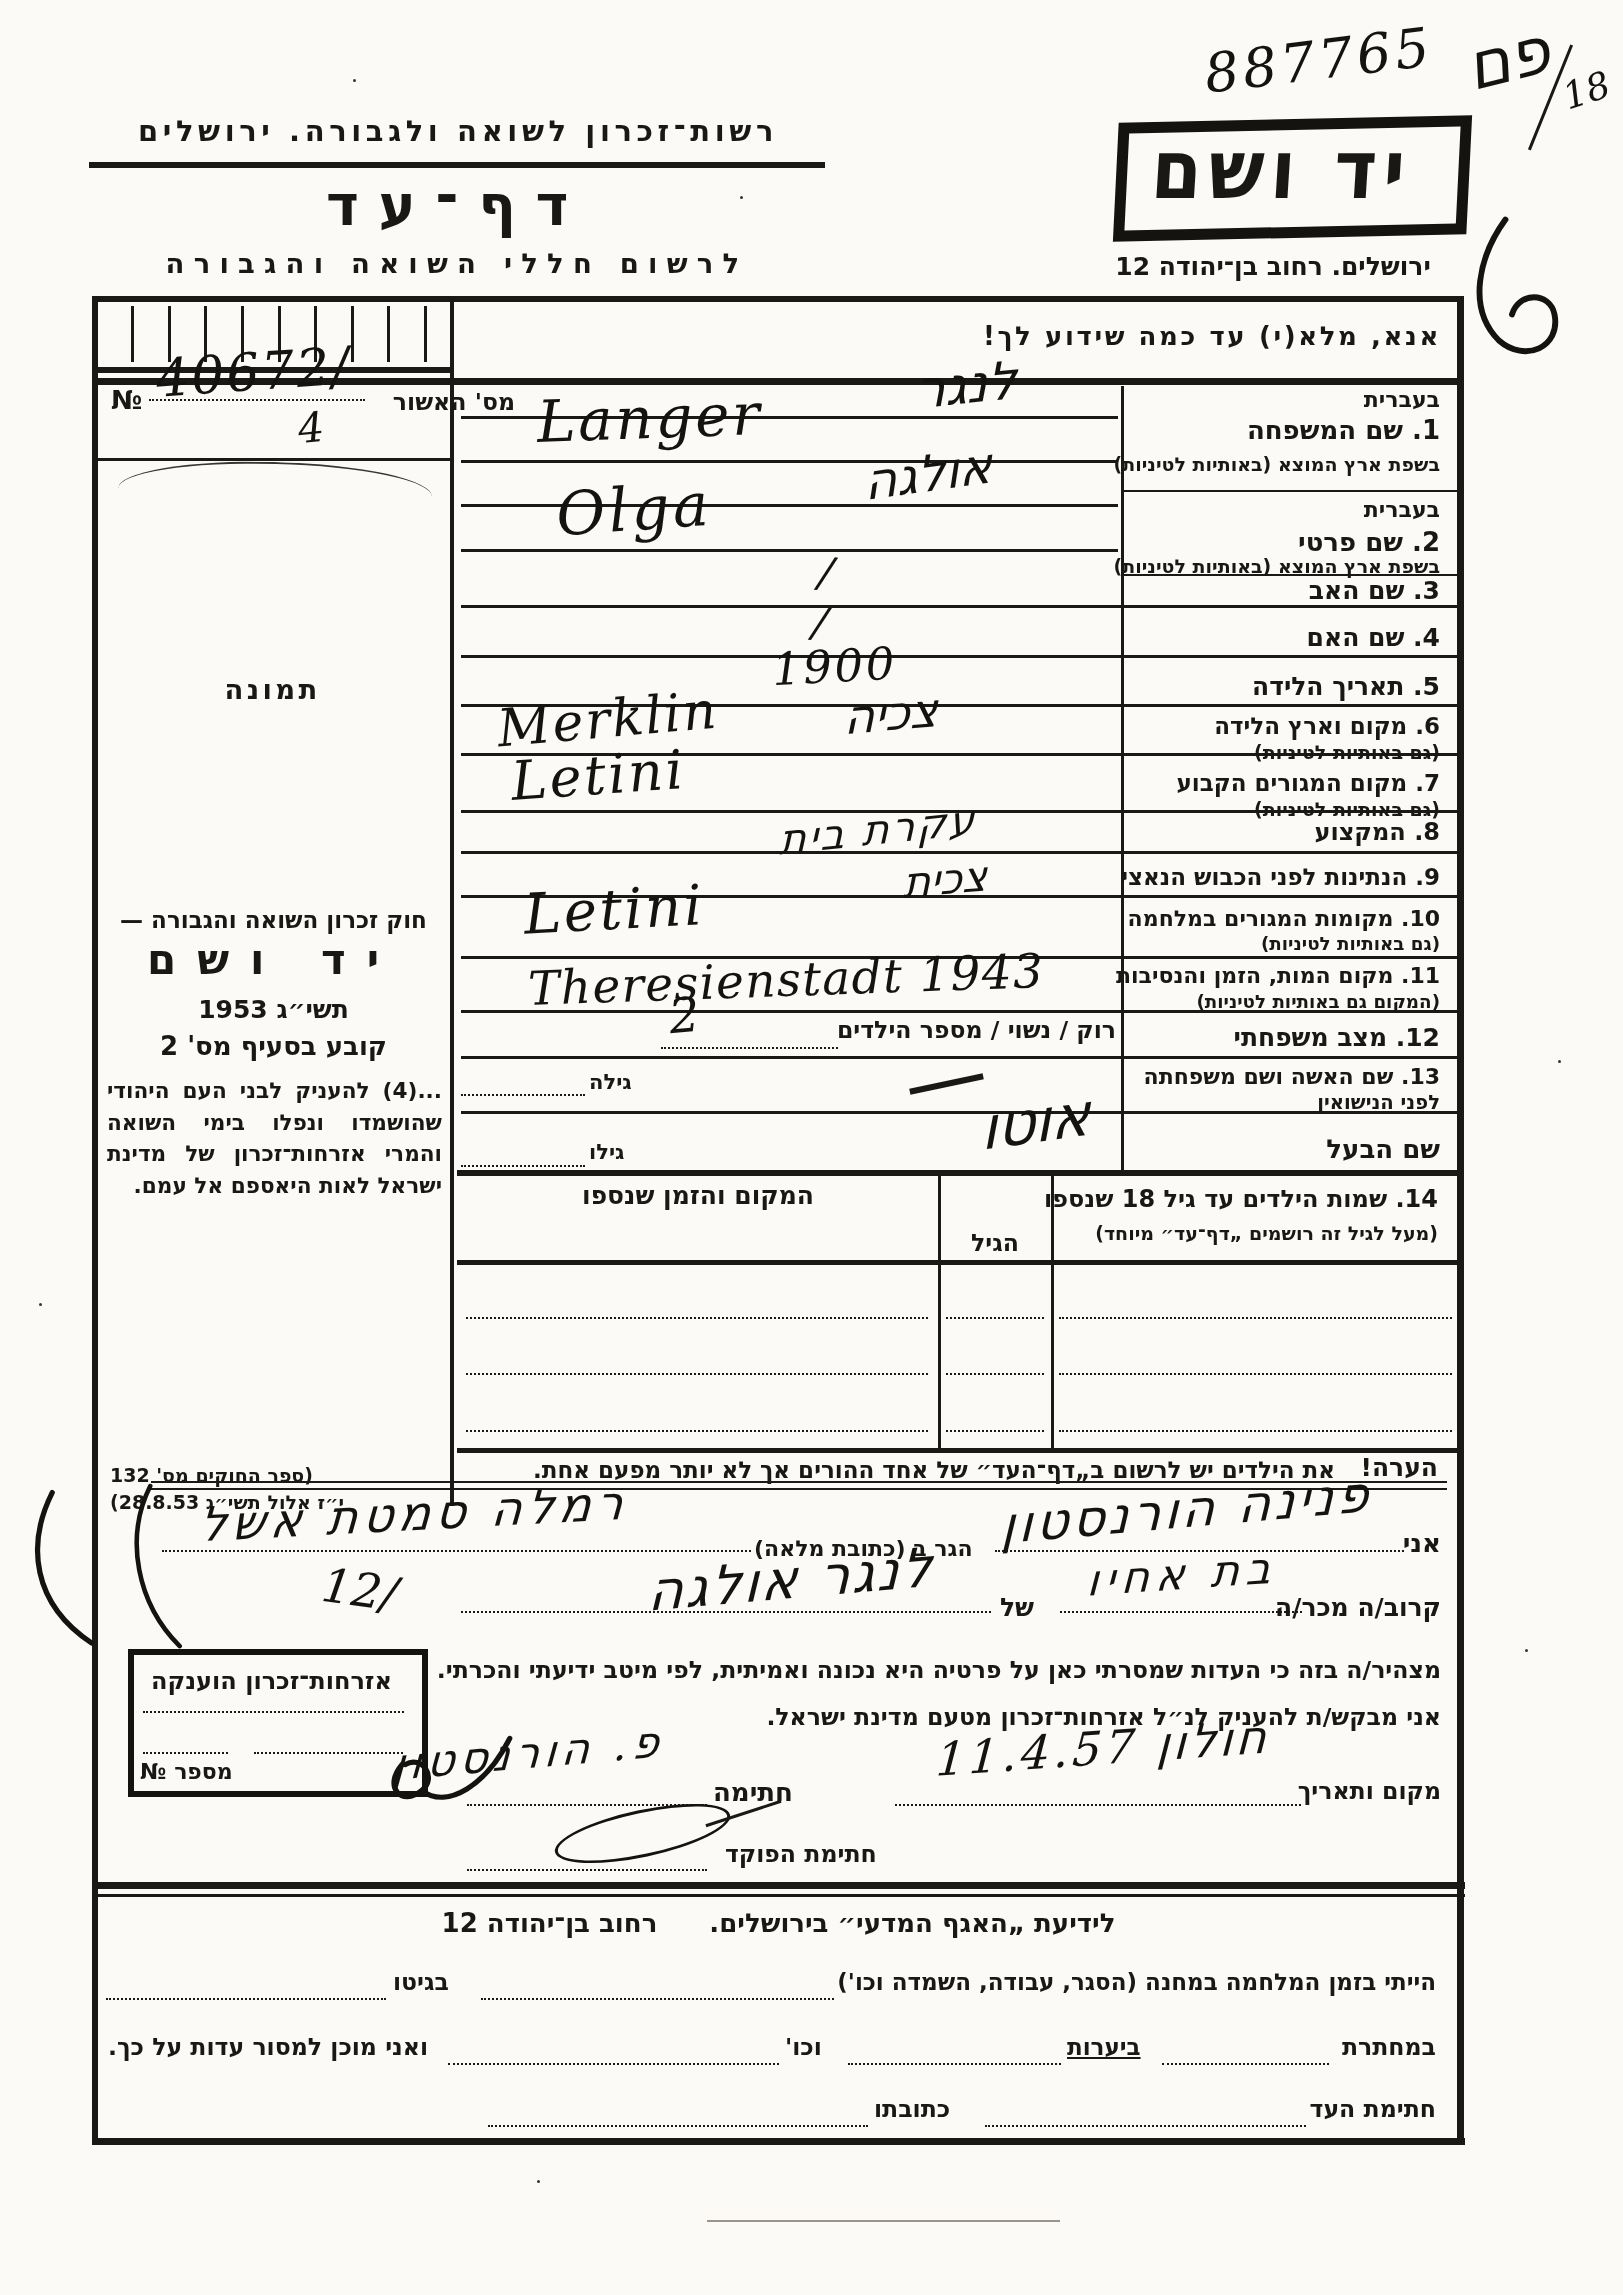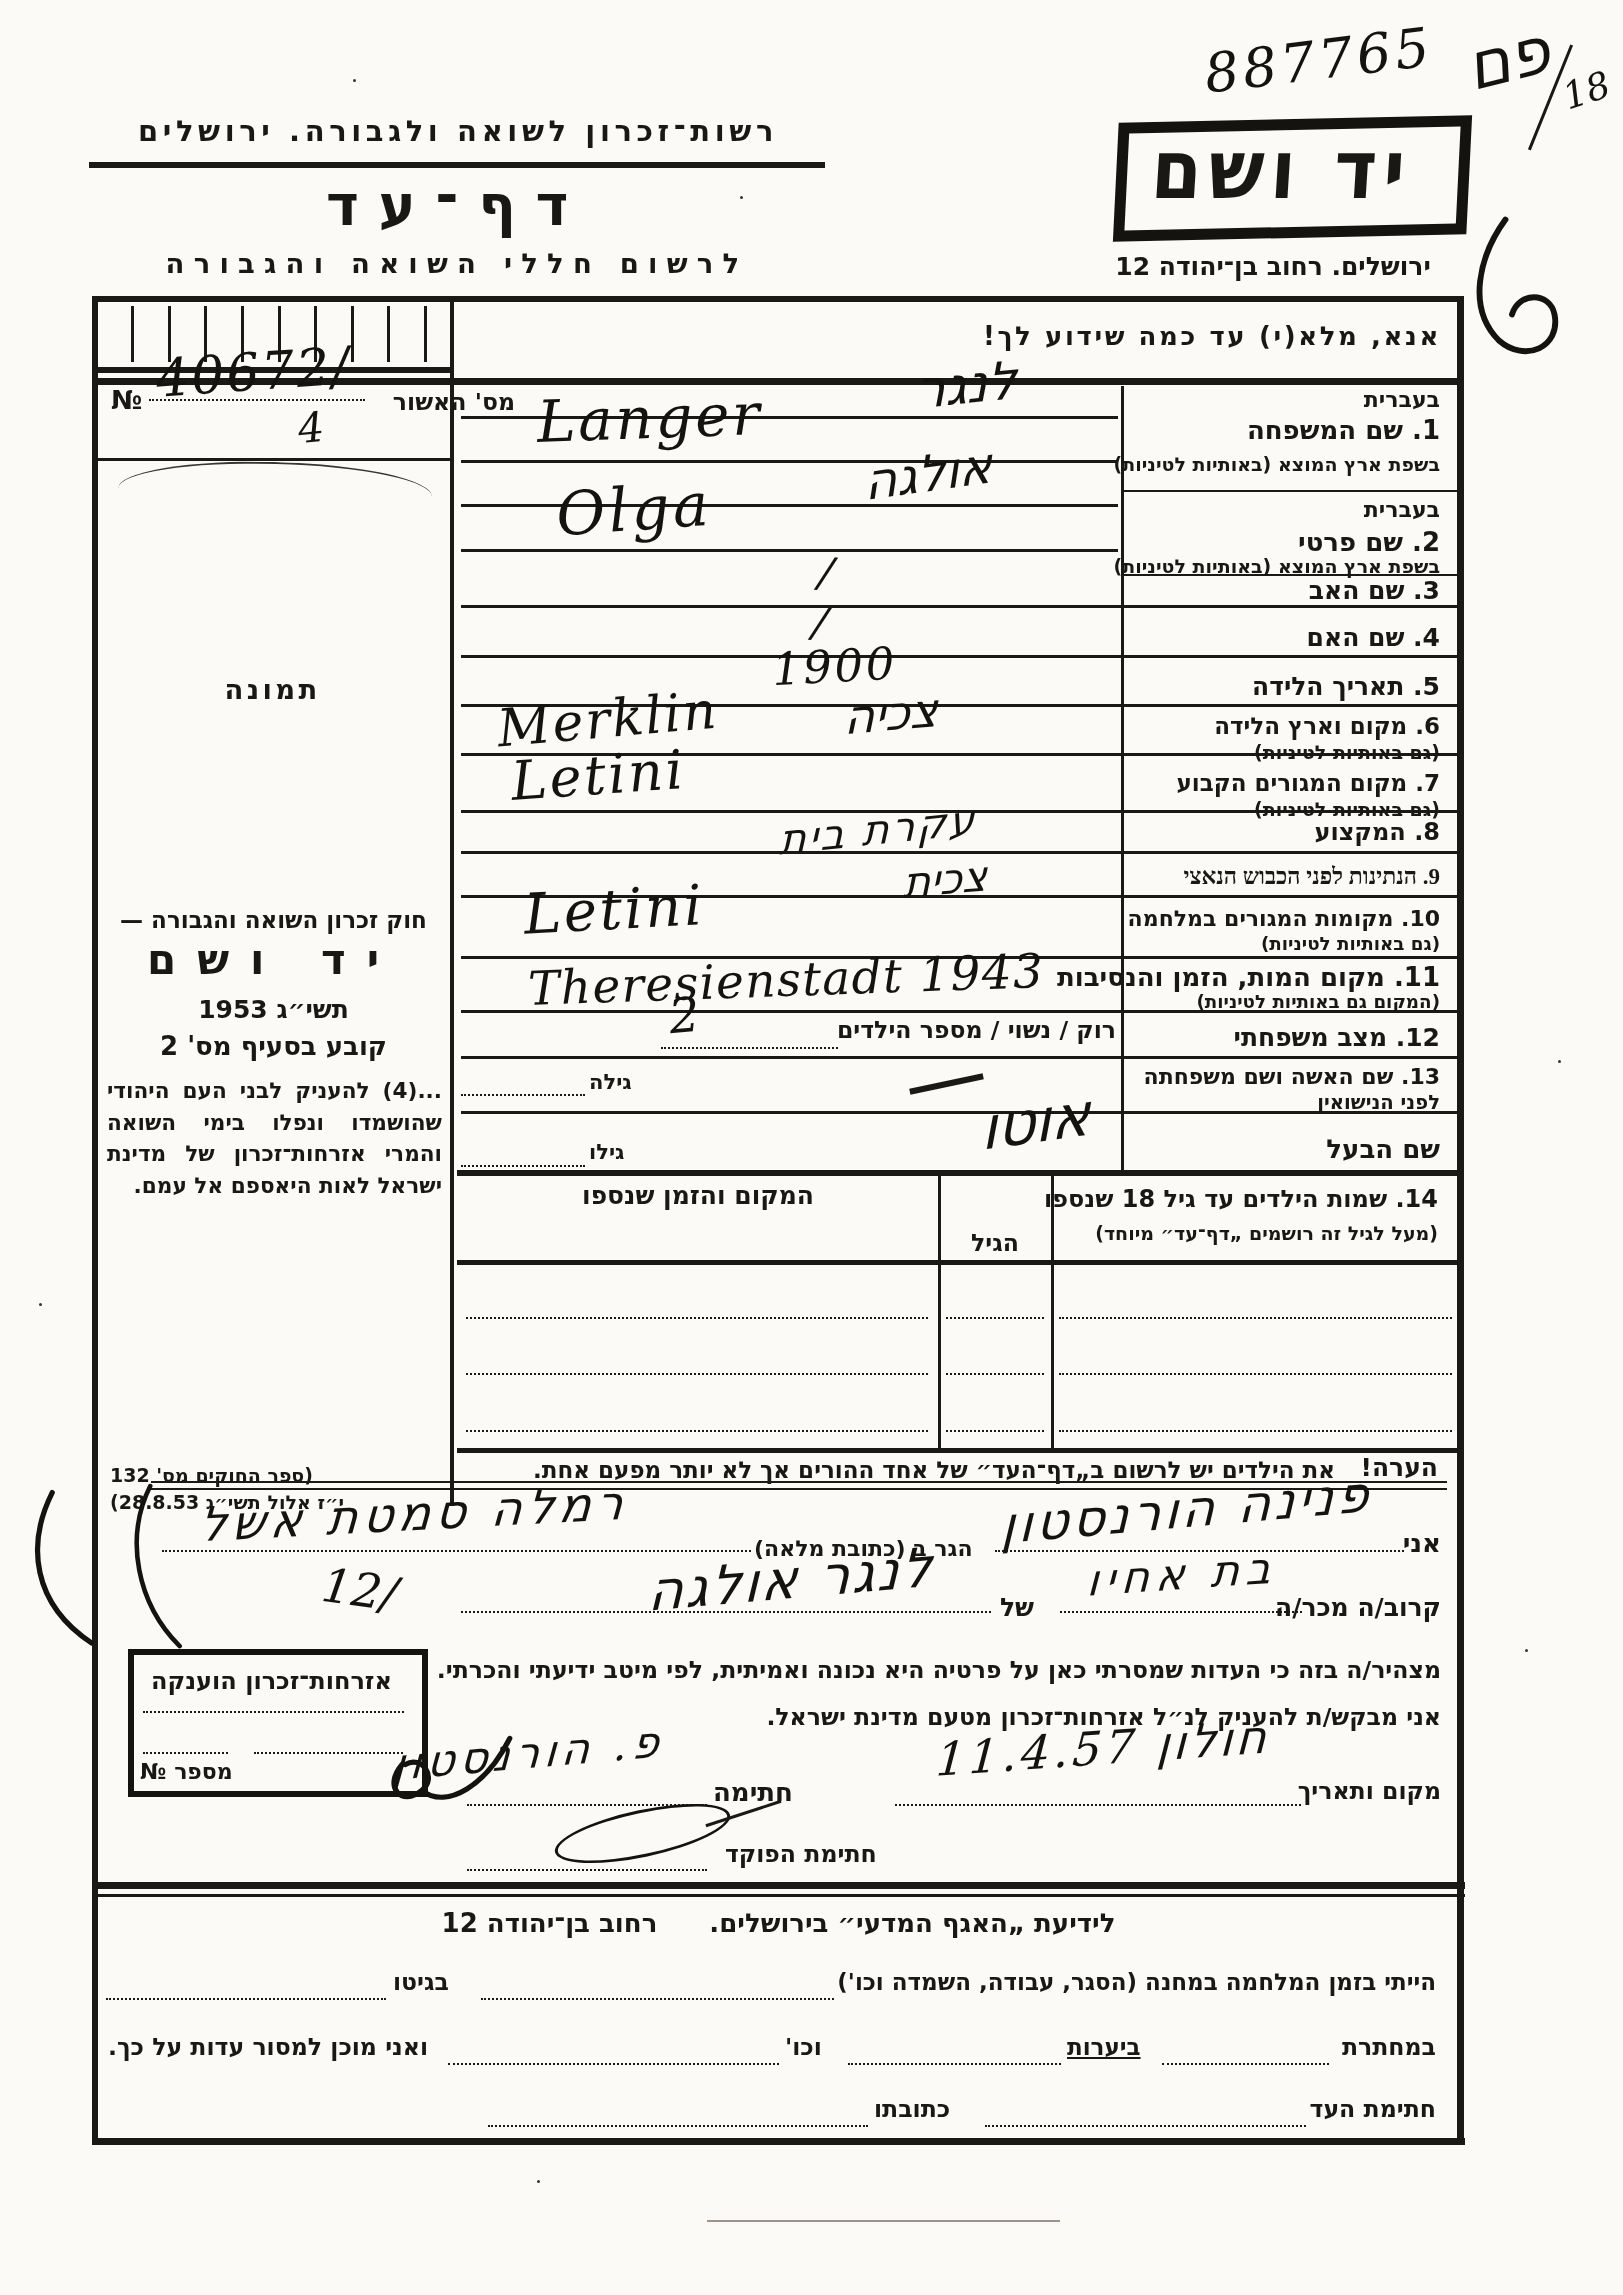--- a/index.html
+++ b/index.html
@@ -105,24 +105,24 @@
   <div class="t" style="right:183px;top:528px;font-size:26px;">2. שם פרטי</div>
   <div class="t" style="right:183px;top:556px;font-size:19px;">בשפת ארץ המוצא (באותיות לטיניות)</div>
   <div class="t" style="right:183px;top:577px;font-size:25px;">3. שם האב</div>
   <div class="t" style="right:183px;top:624px;font-size:25px;">4. שם האם</div>
   <div class="t" style="right:183px;top:673px;font-size:25px;">5. תאריך הלידה</div>
   <div class="t" style="right:183px;top:713px;font-size:23px;">6. מקום וארץ הלידה</div>
   <div class="t" style="right:183px;top:742px;font-size:19px;">(גם באותיות לטיניות)</div>
   <div class="t" style="right:183px;top:770px;font-size:23px;">7. מקום המגורים הקבוע</div>
   <div class="t" style="right:183px;top:799px;font-size:19px;">(גם באותיות לטיניות)</div>
   <div class="t" style="right:183px;top:819px;font-size:24px;">8. המקצוע</div>
-  <div class="t" style="right:183px;top:864px;font-size:23px;font-family:Liberation Serif, serif;">9. הנתינות לפני הכבוש הנאצי</div>
+  <div class="t" style="right:183px;top:864px;font-size:23px;">9. הנתינות לפני הכבוש הנאצי</div>
   <div class="t" style="right:183px;top:906px;font-size:22px;">10. מקומות המגורים במלחמה</div>
   <div class="t" style="right:183px;top:933px;font-size:18.3px;">(גם באותיות לטיניות)</div>
-  <div class="t" style="right:183px;top:963px;font-size:26px;margin-left:32px;">11. מקום המות, הזמן והנסיבות</div>
+  <div class="t" style="right:183px;top:963px;font-size:22px;margin-left:32px;">11. מקום המות, הזמן והנסיבות</div>
   <div class="t" style="right:183px;top:991px;font-size:18.3px;">(המקום גם באותיות לטיניות)</div>
   <div class="t" style="right:183px;top:1024px;font-size:25px;">12. מצב משפחתי</div>
   <div class="t" style="right:183px;top:1064px;font-size:22px;">13. שם האשה ושם משפחתה</div>
   <div class="t" style="right:183px;top:1092px;font-size:19.6px;">לפני הנישואין</div>
   <div class="t" style="right:183px;top:1135px;font-size:26px;">שם הבעל</div>
 
   <div class="t" style="right:507px;top:1017px;font-size:23.6px;">רוק / נשוי / מספר הילדים</div>
   <div class="dt" style="left:661px;top:1047px;width:177px;"></div>
   <div class="t" style="left:589px;top:1070px;font-size:21px;">גילה</div>
   <div class="dt" style="left:461px;top:1094px;width:124px;"></div>

